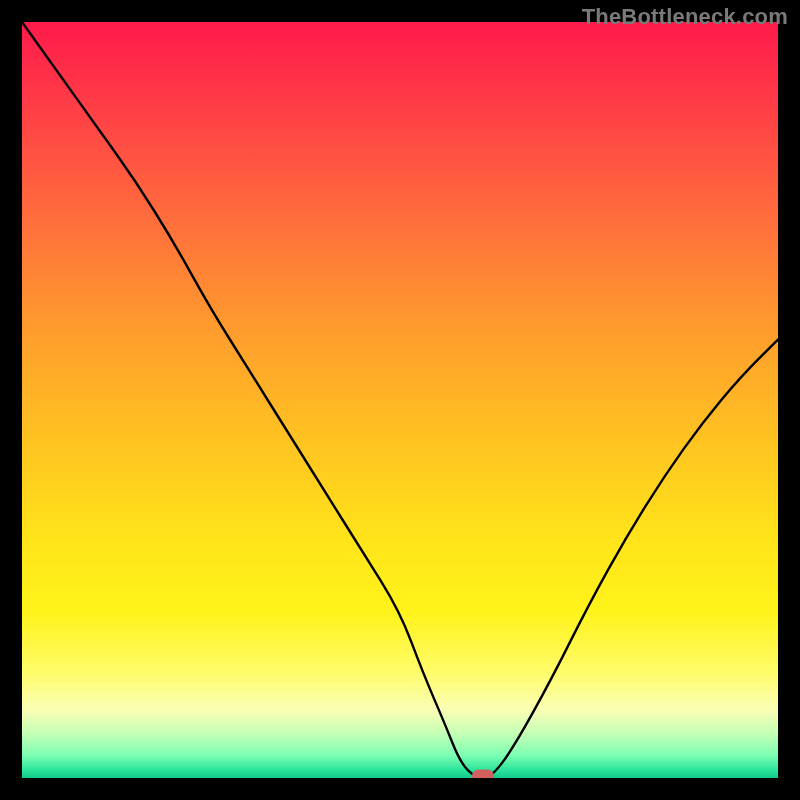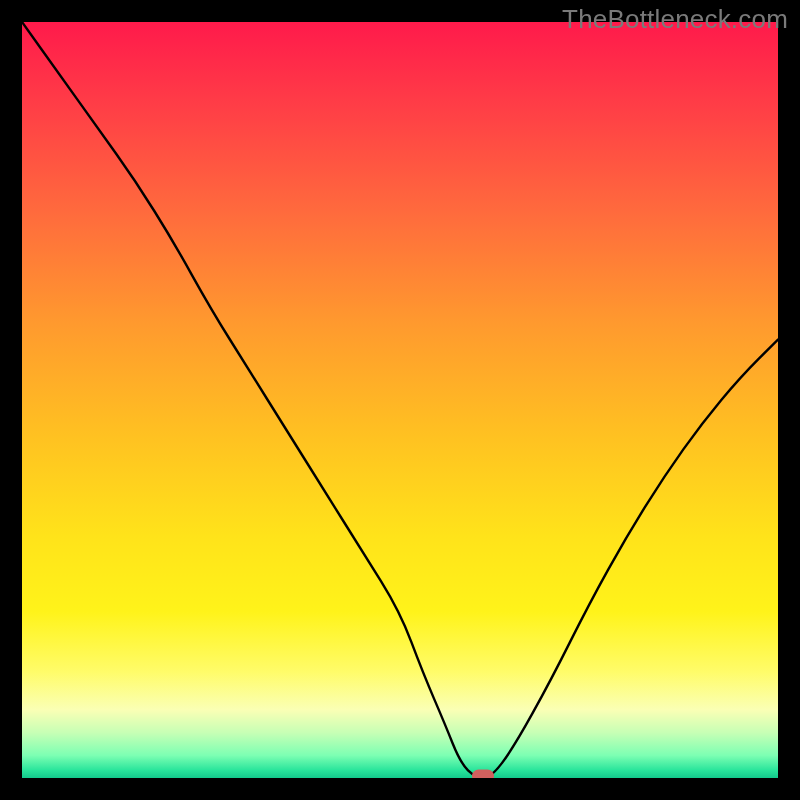--- a/index.html
+++ b/index.html
@@ -15,22 +15,22 @@
     position: relative;
     width: 800px;
     height: 800px;
     background: #000;
   }
   .watermark {
     position: absolute;
     top: 4px;
     right: 12px;
     color: #7a7a7a;
-    font-size: 26px;
-    font-weight: 400;
+    font-size: 22px;
+    font-weight: 700;
     letter-spacing: 0.2px;
     z-index: 5;
   }
   .plot-area {
     position: absolute;
     left: 22px;
     top: 22px;
     width: 756px;
     height: 756px;
     overflow: hidden;

